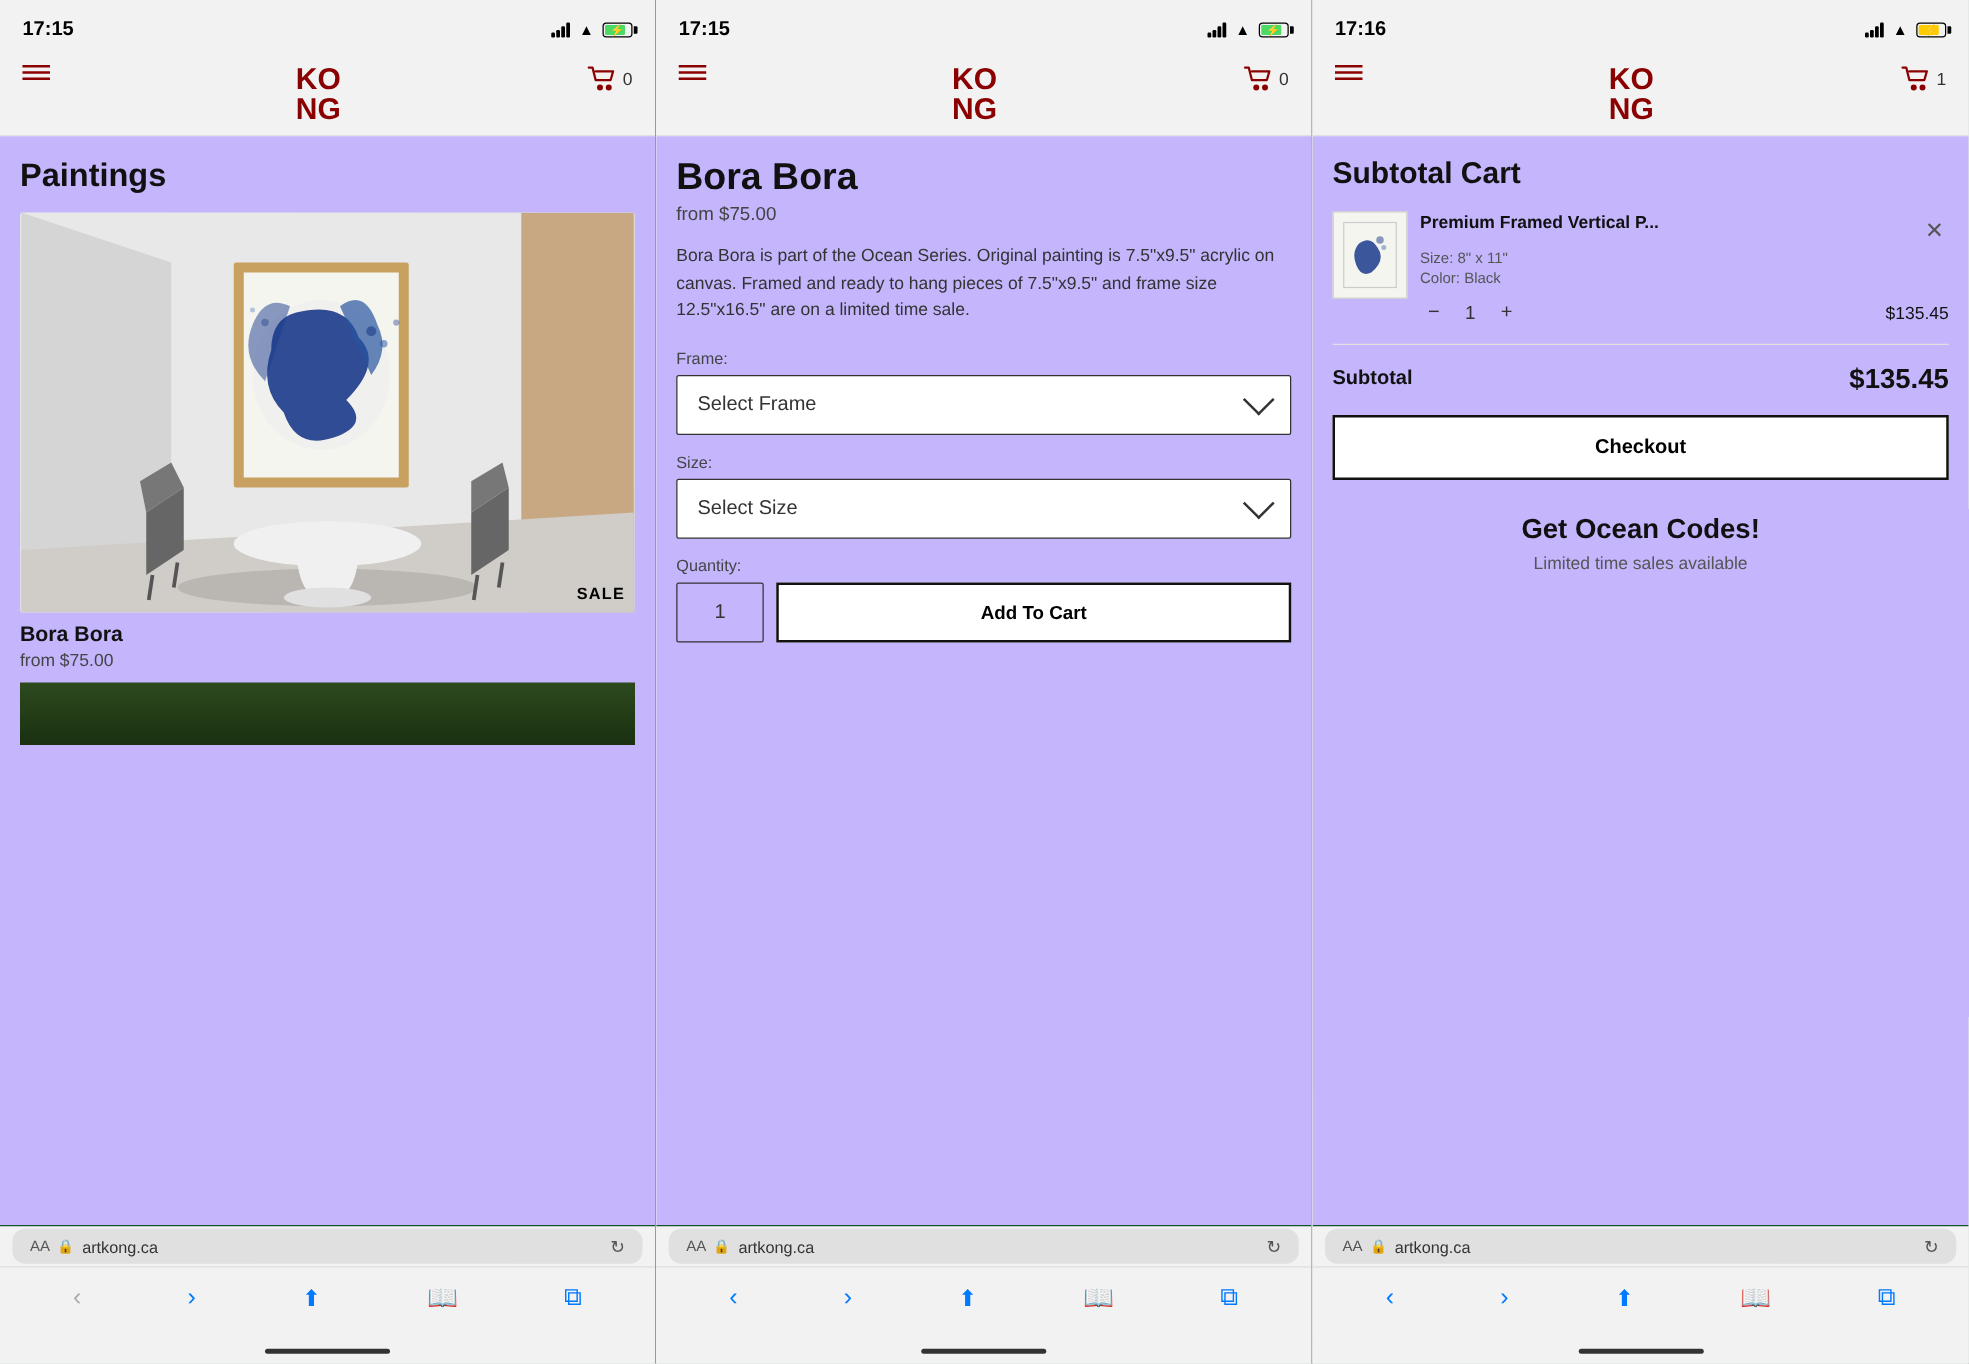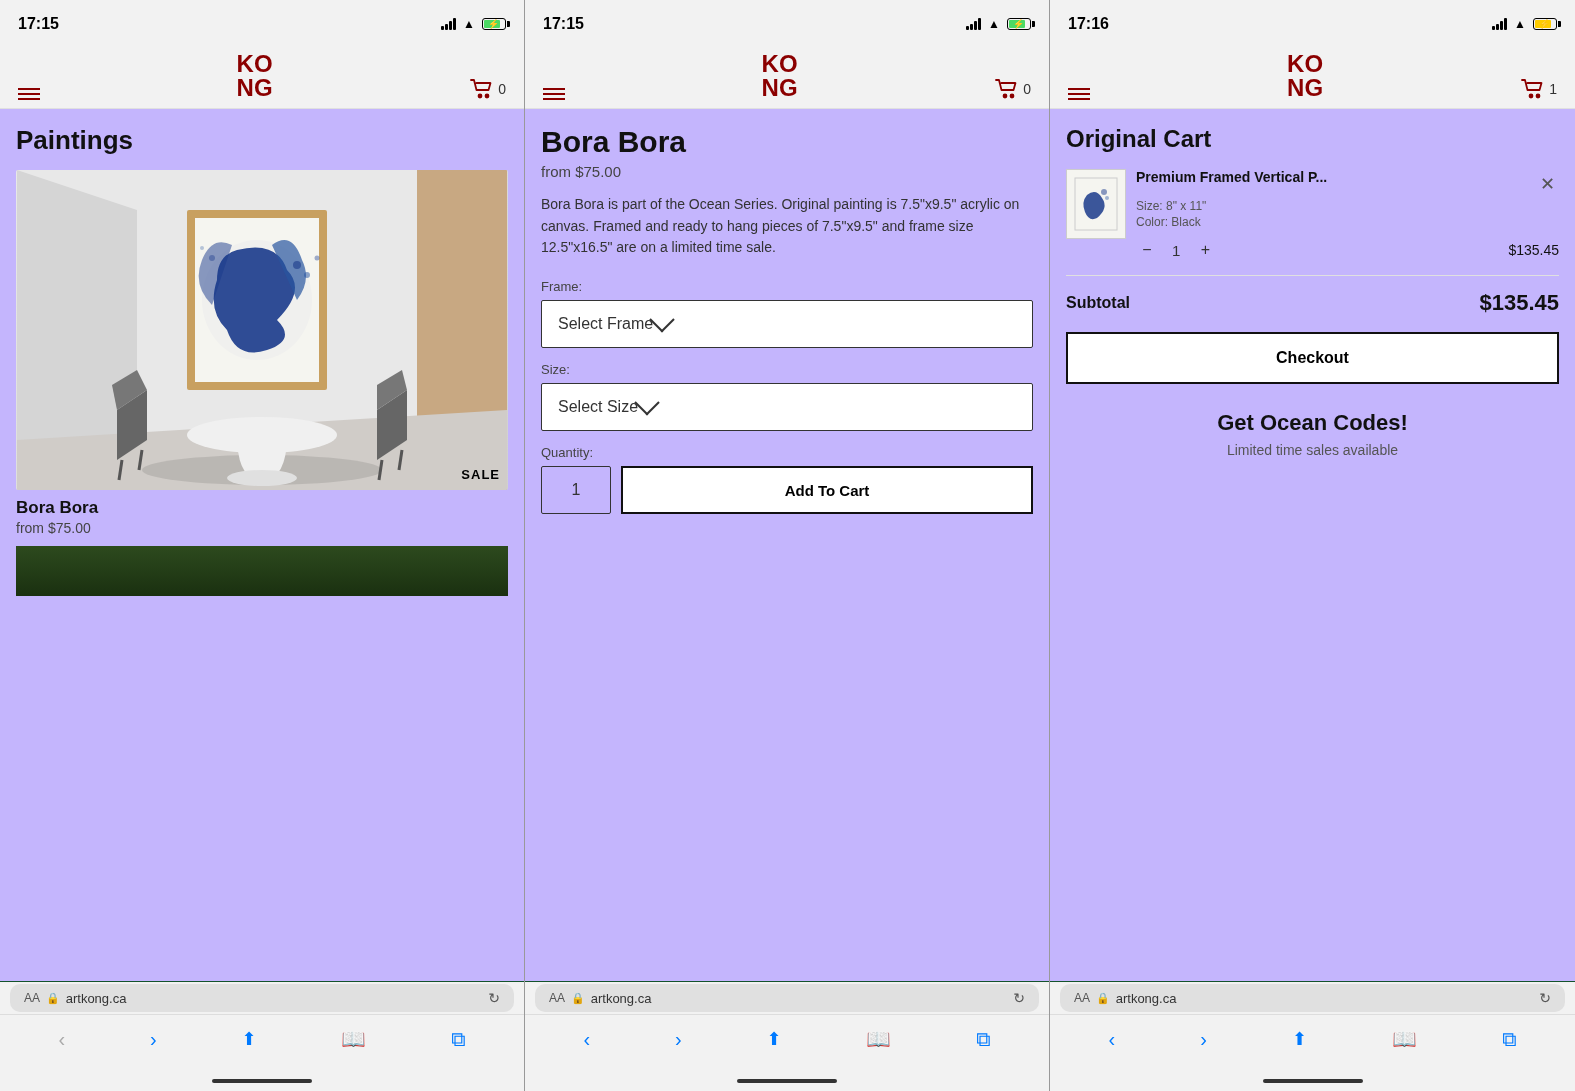--- a/index.html
+++ b/index.html
@@ -79,21 +79,21 @@
     .battery-charging {
       position: absolute; left: 50%; top: 50%; transform: translate(-50%,-50%);
       color: #000; font-size: 9px; font-weight: bold;
     }
 
     
     .nav-header {
       background: #f2f2f2;
       padding: 8px 18px;
       display: flex;
-      align-items: flex-end;
+      align-items: flex-start;
       justify-content: space-between;
       border-bottom: 1px solid #e0e0e0;
     }
     .hamburger-icon { display: flex; flex-direction: column; gap: 3px; cursor: pointer; }
     .hamburger-line { width: 22px; height: 2px; background: #8b0000; }
     .logo-text { font-size: 24px; font-weight: 900; color: #8b0000; line-height: 1; text-align: center; }
     .cart-area { display: flex; align-items: center; gap: 3px; }
     .cart-icon-svg { width: 26px; height: 22px; fill: none; stroke: #8b0000; stroke-width: 1.8; }
     .cart-count { font-size: 14px; color: #333; }
 
@@ -133,20 +133,21 @@
     .product-from { font-size: 15px; color: #444; margin-bottom: 14px; }
     .product-desc { font-size: 14px; color: #333; line-height: 1.55; margin-bottom: 20px; }
     .field-label { font-size: 13px; color: #444; margin-bottom: 6px; }
     .select-dropdown {
       width: 100%;
       border: 1px solid #333;
       border-radius: 2px;
       padding: 14px 16px;
       display: flex;
       align-items: center;
+      justify-content: space-between;
       margin-bottom: 14px;
       cursor: pointer;
       background: #fff;
     }
     .select-text { font-size: 16px; color: #333; }
     .chevron-down {
       width: 18px; height: 18px;
       border-right: 2px solid #333;
       border-bottom: 2px solid #333;
       transform: rotate(45deg) translate(-3px, -3px);
@@ -498,21 +499,21 @@
           <path d="M2 2h3l2.5 10h12l2-7H7.5" stroke="#8b0000" stroke-width="1.8" fill="none" stroke-linecap="round" stroke-linejoin="round"></path>
           <circle cx="11" cy="18" r="1.5" fill="#8b0000"></circle>
           <circle cx="18" cy="18" r="1.5" fill="#8b0000"></circle>
         </svg>
         <span class="cart-count">1</span>
       </div>
     </div>
 
     <div class="page-content">
       <div class="s3-content">
-        <div class="cart-title">Original Cart</div>
+        <div class="cart-title">Subtotal Cart</div>
 
         <div class="cart-item">
           <div class="cart-thumb">
 
             <svg width="58" height="68" viewBox="0 0 58 68">
               <rect width="58" height="68" fill="#f5f5f0"></rect>
               <rect x="8" y="8" width="42" height="52" fill="#f5f5f0" stroke="#ccc" stroke-width="1"></rect>
               <path d="M20,25 Q29,18 35,28 Q42,38 30,48 Q22,52 18,42 Q14,32 20,25" fill="#1a3a8b" opacity="0.85"></path>
               <circle cx="37" cy="22" r="3" fill="#1a3a8b" opacity="0.5"></circle>
               <circle cx="40" cy="28" r="2" fill="#2050a0" opacity="0.4"></circle>

